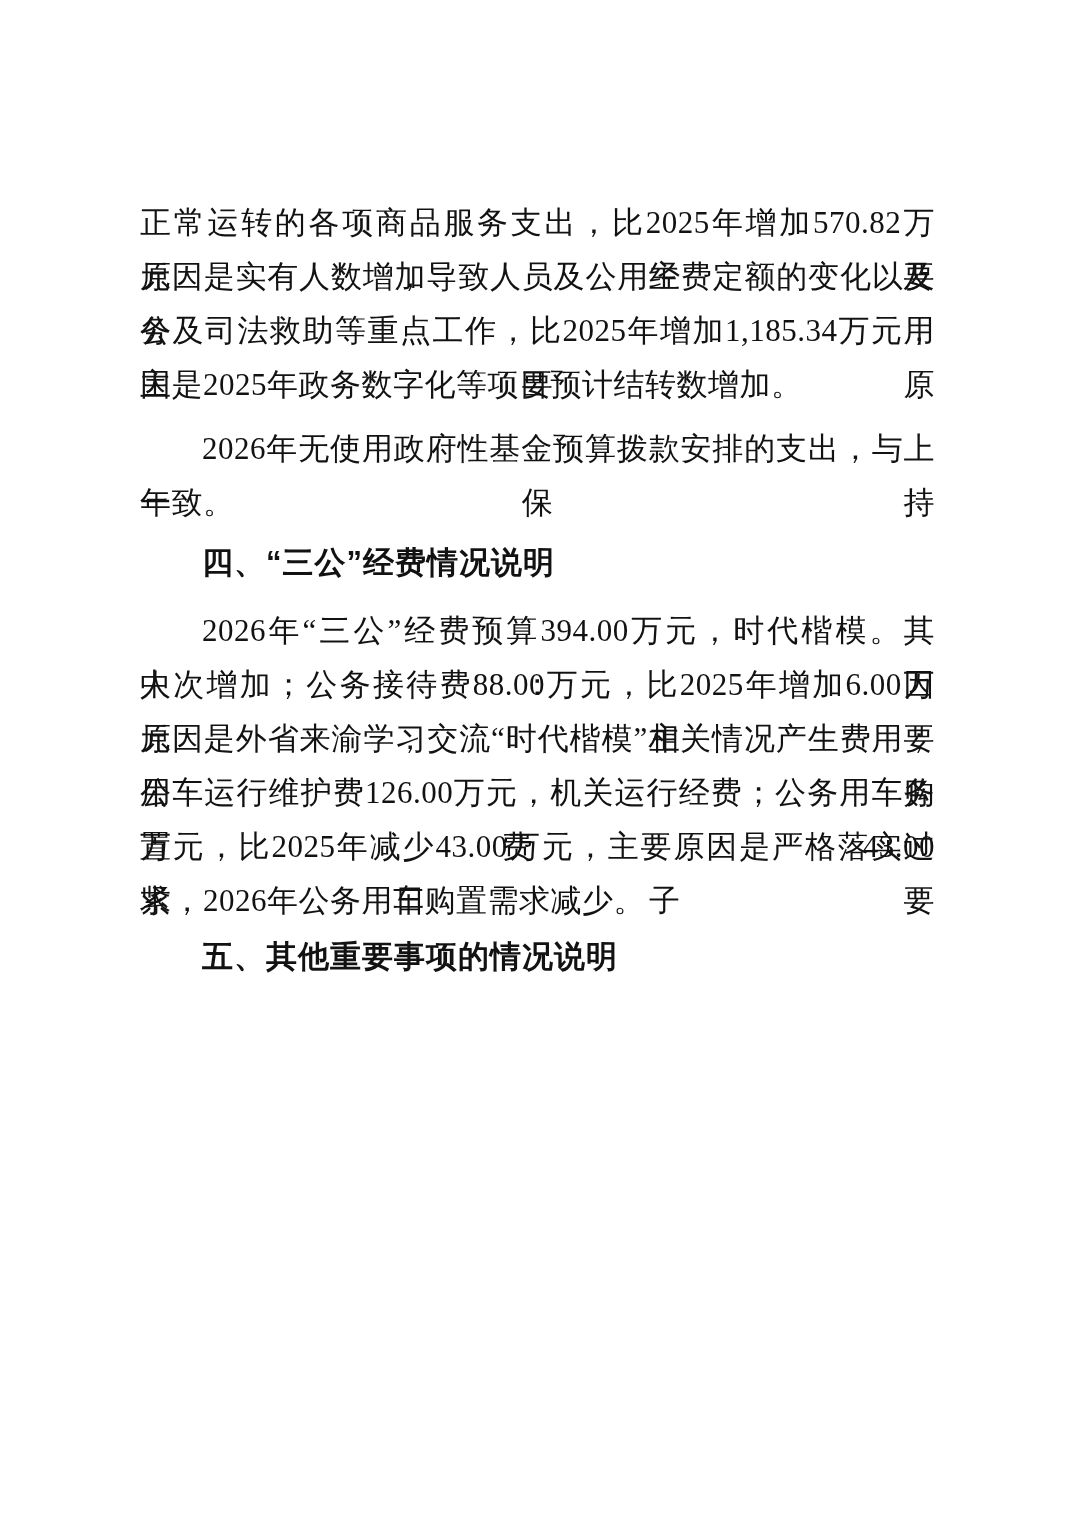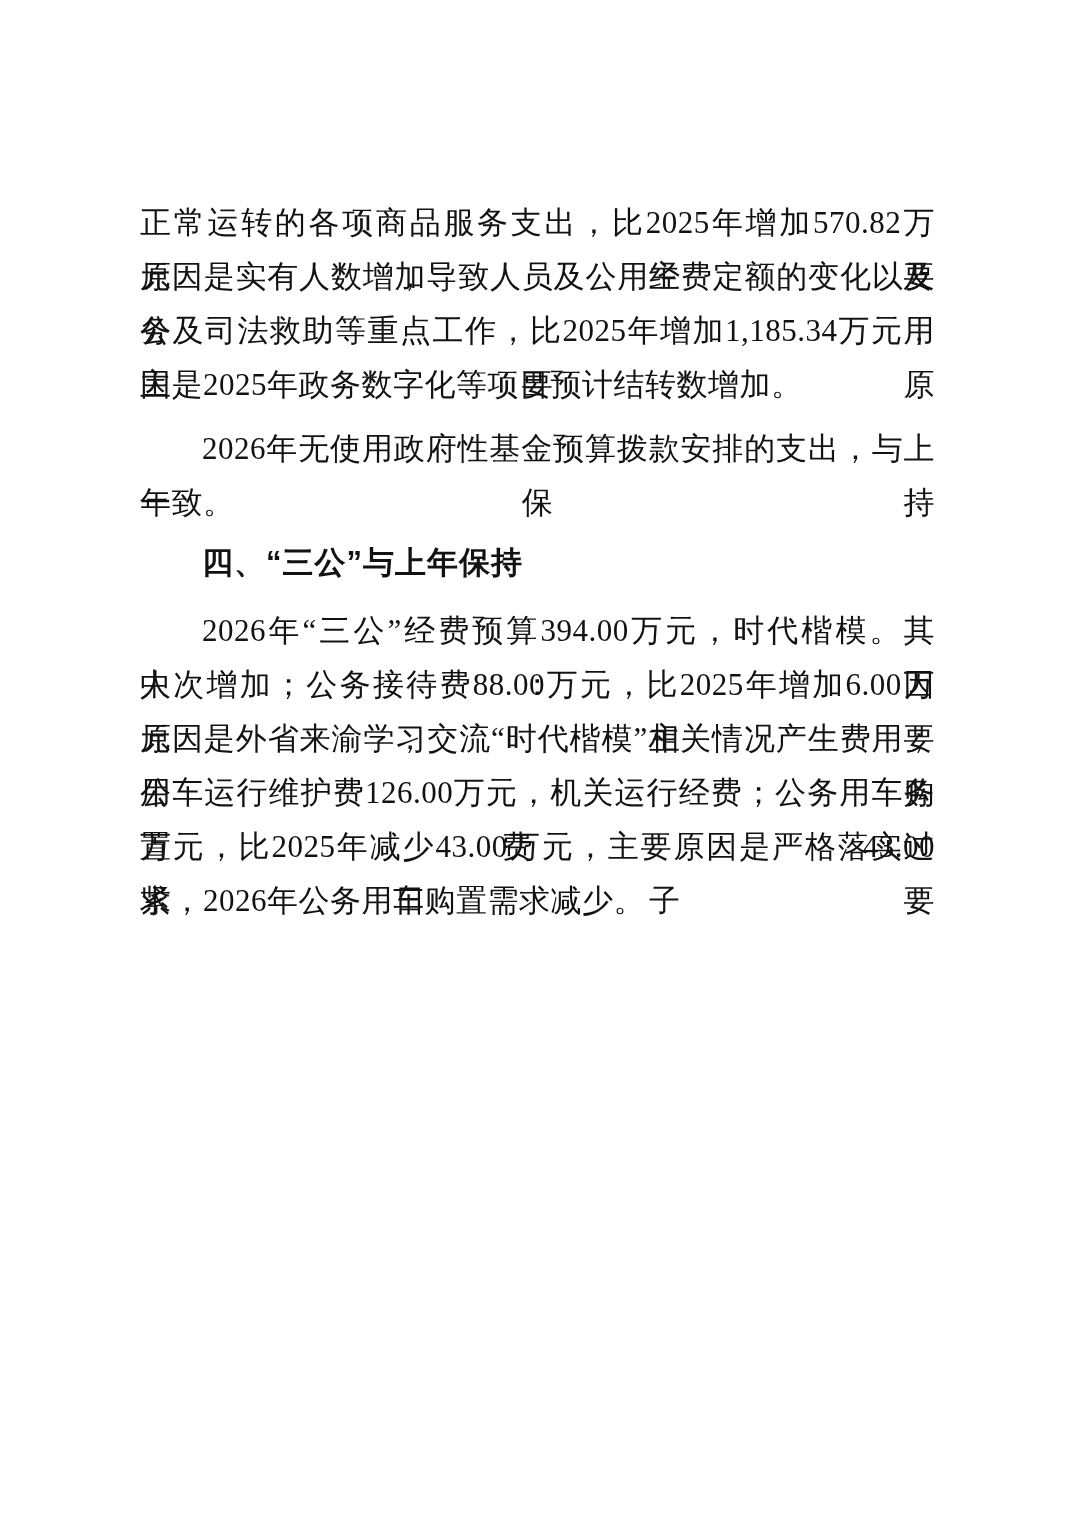--- a/index.html
+++ b/index.html
@@ -79,31 +79,32 @@
       <div class="line">原因是实有人数增加导致人员及公用经费定额的变化以及公用</div>
       <div class="line">务及司法救助等重点工作，比2025年增加1,185.34万元，主要原</div>
       <div class="line last">因是2025年政务数字化等项目预计结转数增加。</div>
     </div>
 
     <div class="block block-p2">
       <div class="line indent">2026年无使用政府性基金预算拨款安排的支出，与上年保持</div>
       <div class="line last">一致。</div>
     </div>
 
-    <div class="heading block-h4">四、“三公”与上年保持</div>
+    <div class="heading block-h4">四、“三公”经费情况说明</div>
 
     <div class="block block-p3">
       <div class="line indent">2026年“三公”经费预算394.00万元，时代楷模。其中：因</div>
       <div class="line">人次增加；公务接待费88.00万元，比2025年增加6.00万元，主要</div>
       <div class="line">原因是外省来渝学习交流“时代楷模”相关情况产生费用；公务</div>
       <div class="line">用车运行维护费126.00万元，机关运行经费；公务用车购置费43.00</div>
       <div class="line">万元，比2025年减少43.00万元，主要原因是严格落实过紧日子要</div>
       <div class="line last">求，2026年公务用车购置需求减少。</div>
     </div>
 
+    <div class="heading block-h5">五、其他重要事项的情况说明</div>
 
 
   </div>
 
   <div class="page-number">
     <span class="dash">—</span><span>3</span><span class="dash">—</span>
   </div>
 </div>
 
 </body></html>

